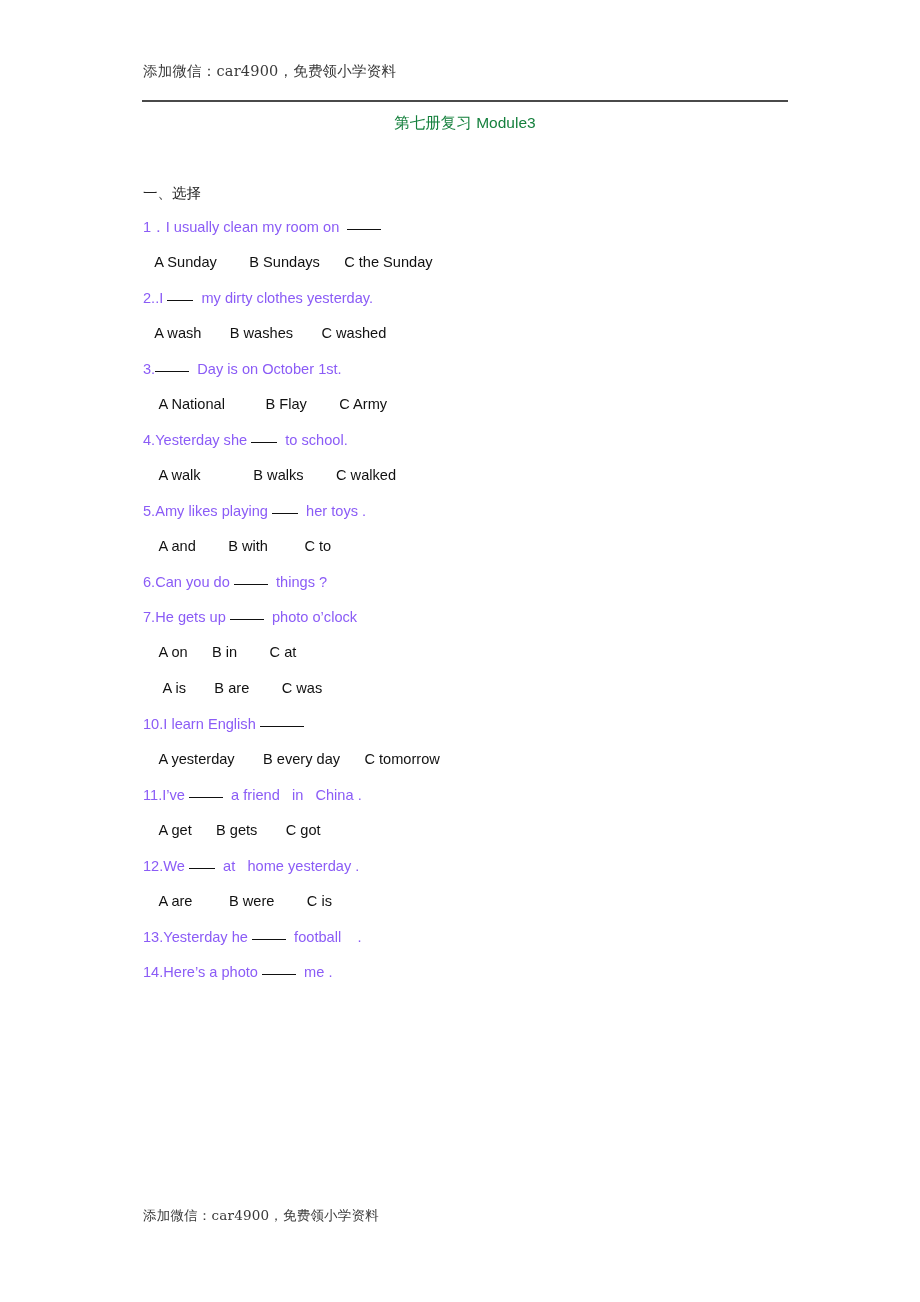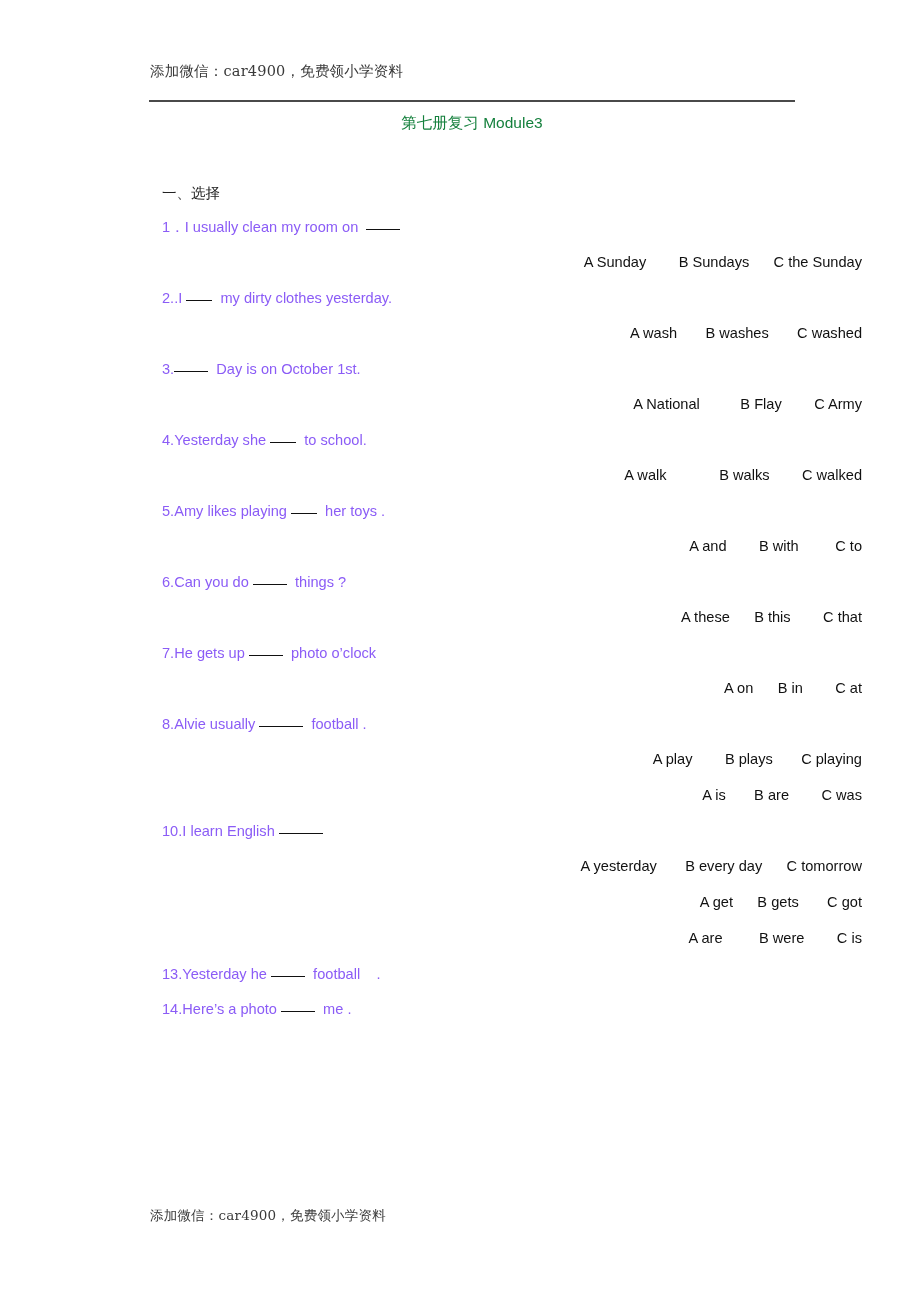--- a/index.html
+++ b/index.html
@@ -11,21 +11,21 @@
     width: 920px;
     height: 1302px;
     position: relative;
     font-family: "Liberation Sans", sans-serif;
     color: #000000;
     overflow: hidden;
   }
 
   .page {
     position: absolute;
-    left: 12px; top: 0;
+    left: 5px; top: 0;
     width: 829px;
     height: 1302px;
   }
 
   
   .doc-header {
     position: absolute;
     left: 138px;
     top: 62px;
     font-family: "DejaVu Serif", "Liberation Serif", serif;
@@ -56,21 +56,20 @@
     color: #15803d;
     white-space: nowrap;
   }
 
   
   .content {
     position: absolute;
     left: 138px;
     top: 184px;
     width: 700px;
-    margin-left: 12px;
   }
 
   .section-heading {
     font-family: "DejaVu Sans", "Liberation Sans", sans-serif;
     font-size: 14.5px;
     color: #222222;
     line-height: 18px;
     margin: 0 0 14px 0;
     white-space: nowrap;
   }
@@ -86,21 +85,20 @@
     white-space: pre;
     margin: 0 0 13px 0;
   }
 
   .options {
     font-size: 14.6px;
     line-height: 22px;
     color: #111111;
     white-space: pre;
     margin: 0 0 14px 0;
-    text-align: right;
   }
 
   .blank {
     display: inline-block;
     border-bottom: 1.6px solid #111111;
     vertical-align: 2px;
     height: 11px;
   }
   .blank.b3 { width: 26px; }
   .blank.b4 { width: 34px; }
@@ -149,41 +147,38 @@
         <div class="question">
           <div class="stem"><span>4.Yesterday she </span><span class="blank b3"></span><span>  to school.</span></div>
           <div class="options">    A walk             B walks        C walked</div>
         </div>
         <div class="question">
           <div class="stem"><span>5.Amy likes playing </span><span class="blank b3"></span><span>  her toys .</span></div>
           <div class="options">    A and        B with         C to</div>
         </div>
         <div class="question">
           <div class="stem"><span>6.Can you do </span><span class="blank b4"></span><span>  things ?</span></div>
-          <div class="options">    A these      B this        C that</div>
         </div>
         <div class="question">
           <div class="stem"><span>7.He gets up </span><span class="blank b4"></span><span>  photo o’clock</span></div>
           <div class="options">    A on      B in        C at</div>
-        </div>
-        <div class="question">
-          <div class="stem"><span>8.Alvie usually </span><span class="blank b5"></span><span>  football .</span></div>
-          <div class="options">     A play        B plays       C playing</div>
         </div>
         <div class="question">
           <div class="options">     A is       B are        C was</div>
         </div>
         <div class="question">
           <div class="stem"><span>10.I learn English </span><span class="blank b5"></span><span></span></div>
           <div class="options">    A yesterday       B every day      C tomorrow</div>
         </div>
         <div class="question">
+          <div class="stem"><span>11.I’ve </span><span class="blank b4"></span><span>  a friend   in   China .</span></div>
           <div class="options">    A get      B gets       C got</div>
         </div>
         <div class="question">
+          <div class="stem"><span>12.We </span><span class="blank b3"></span><span>  at   home yesterday .</span></div>
           <div class="options">    A are         B were        C is</div>
         </div>
         <div class="question">
           <div class="stem"><span>13.Yesterday he </span><span class="blank b4"></span><span>  football    .</span></div>
         </div>
         <div class="question">
           <div class="stem"><span>14.Here’s a photo </span><span class="blank b4"></span><span>  me .</span></div>
         </div>
       </div>
 

